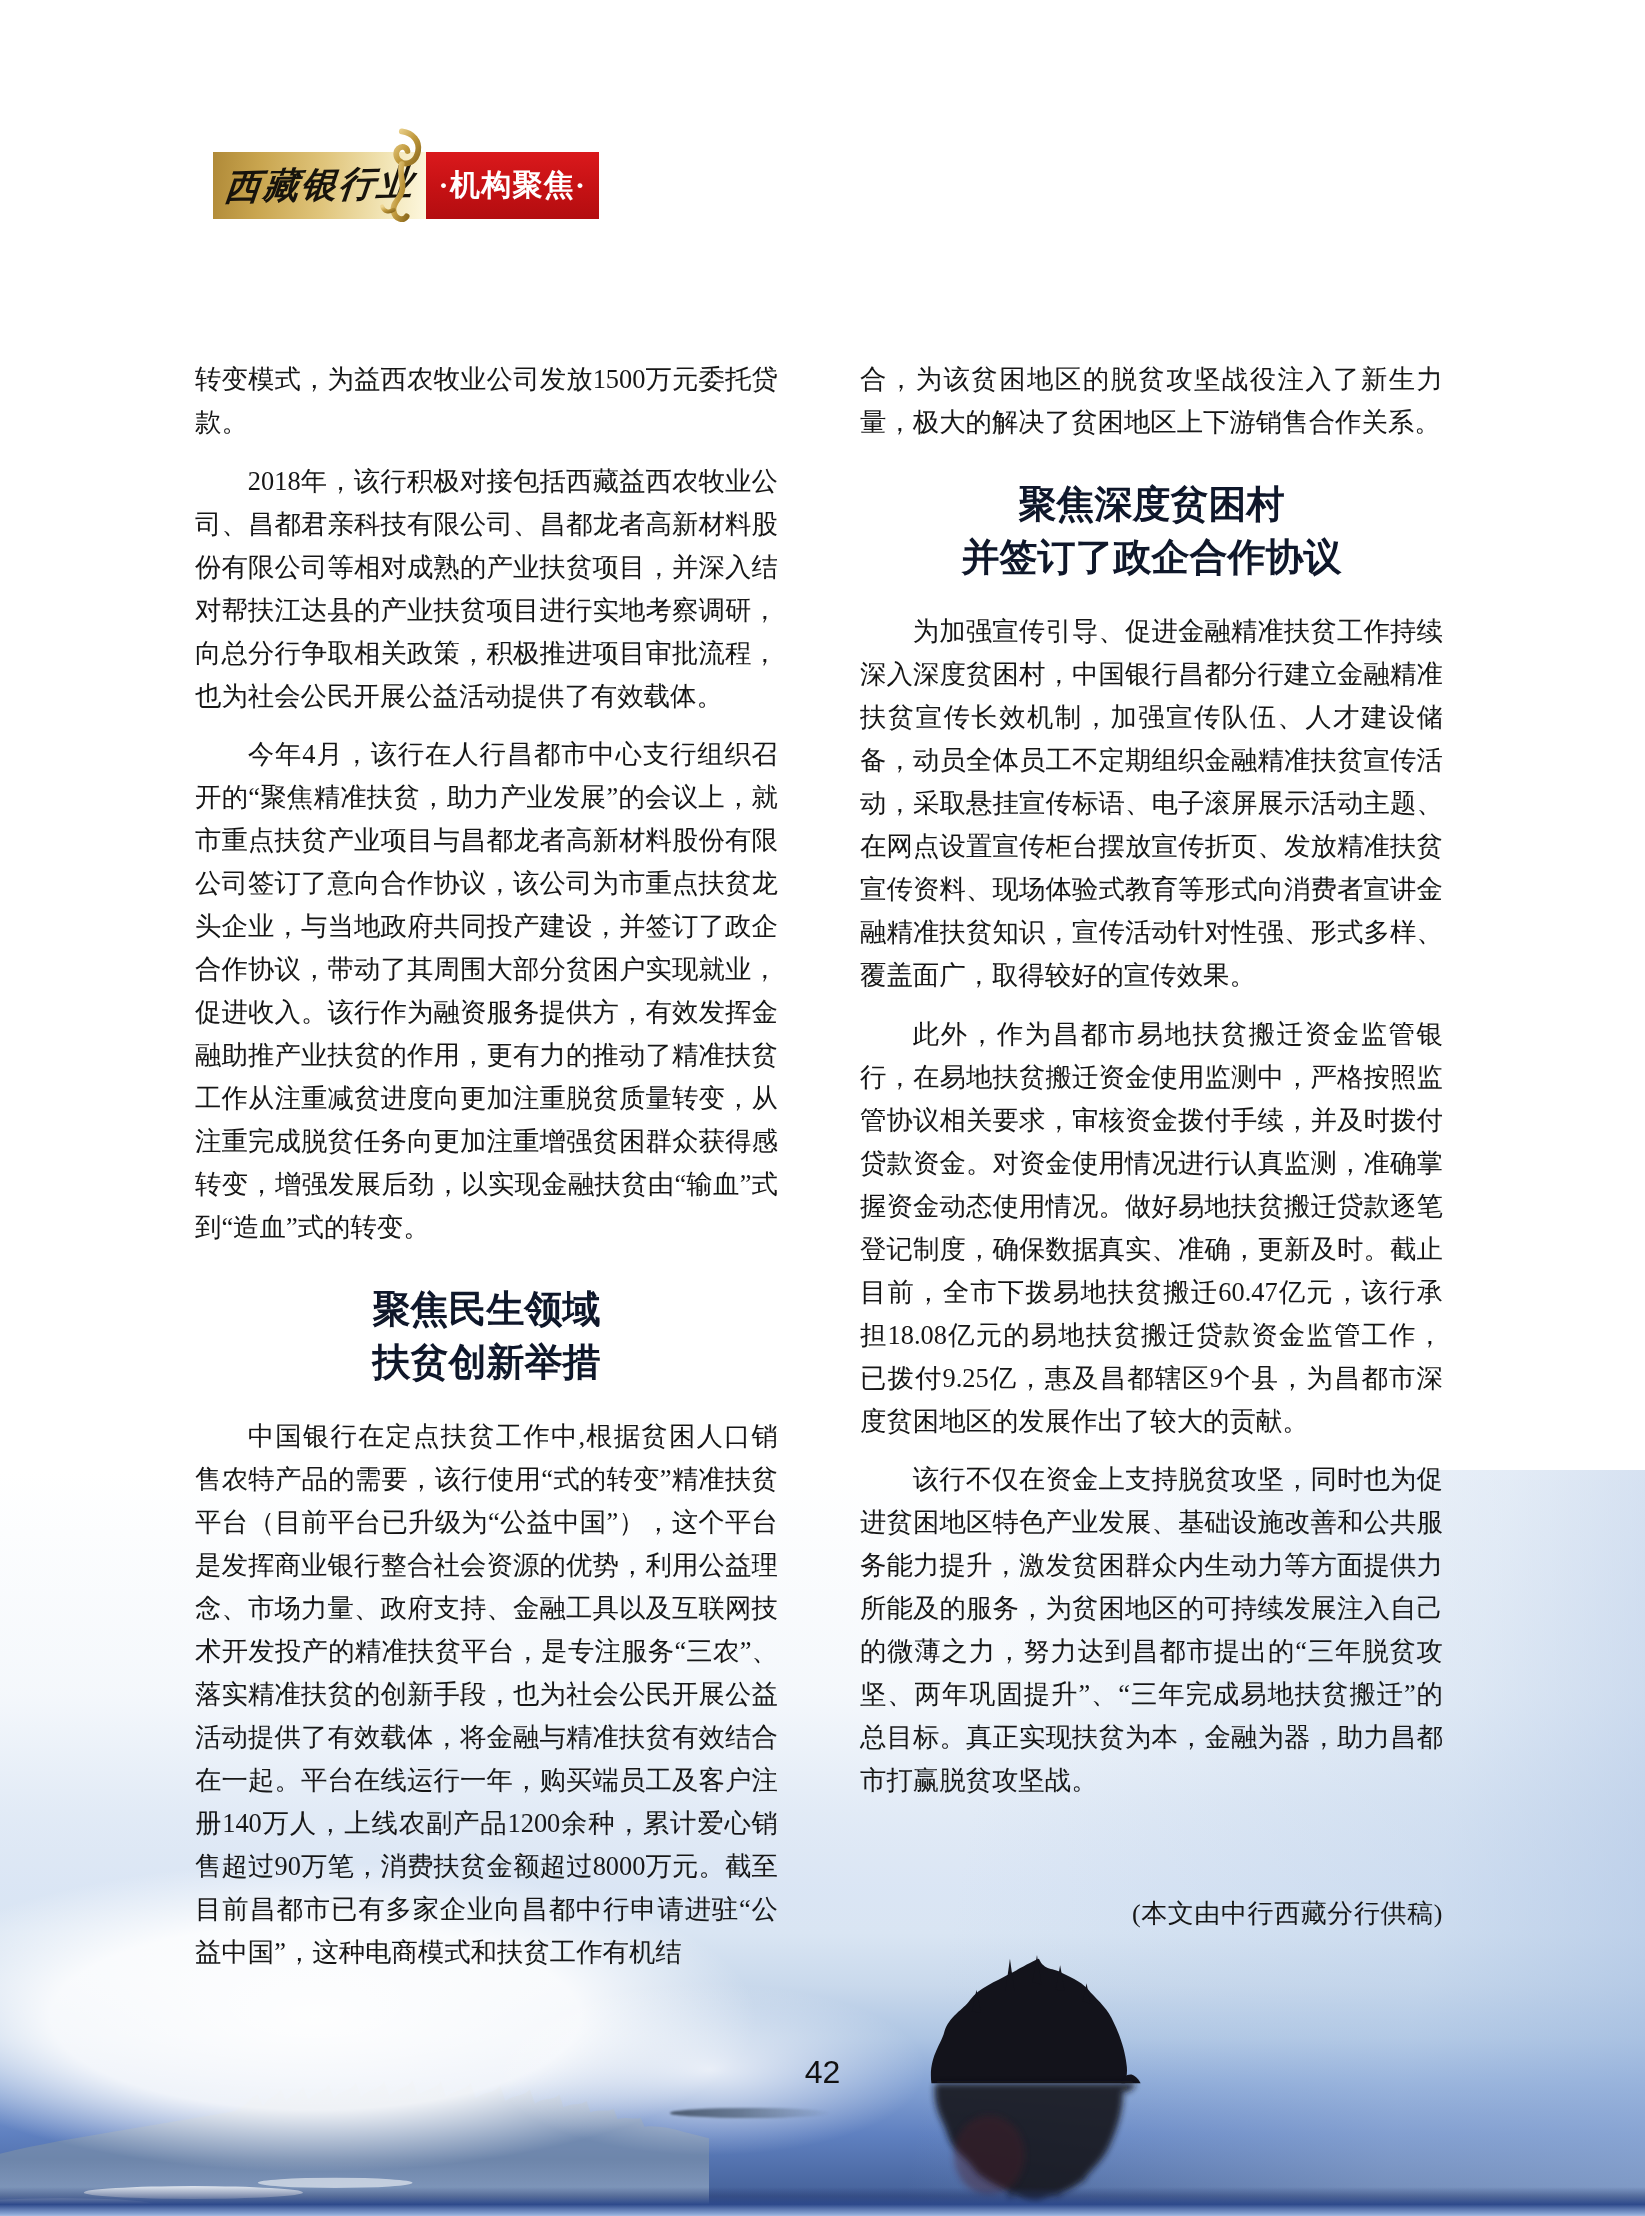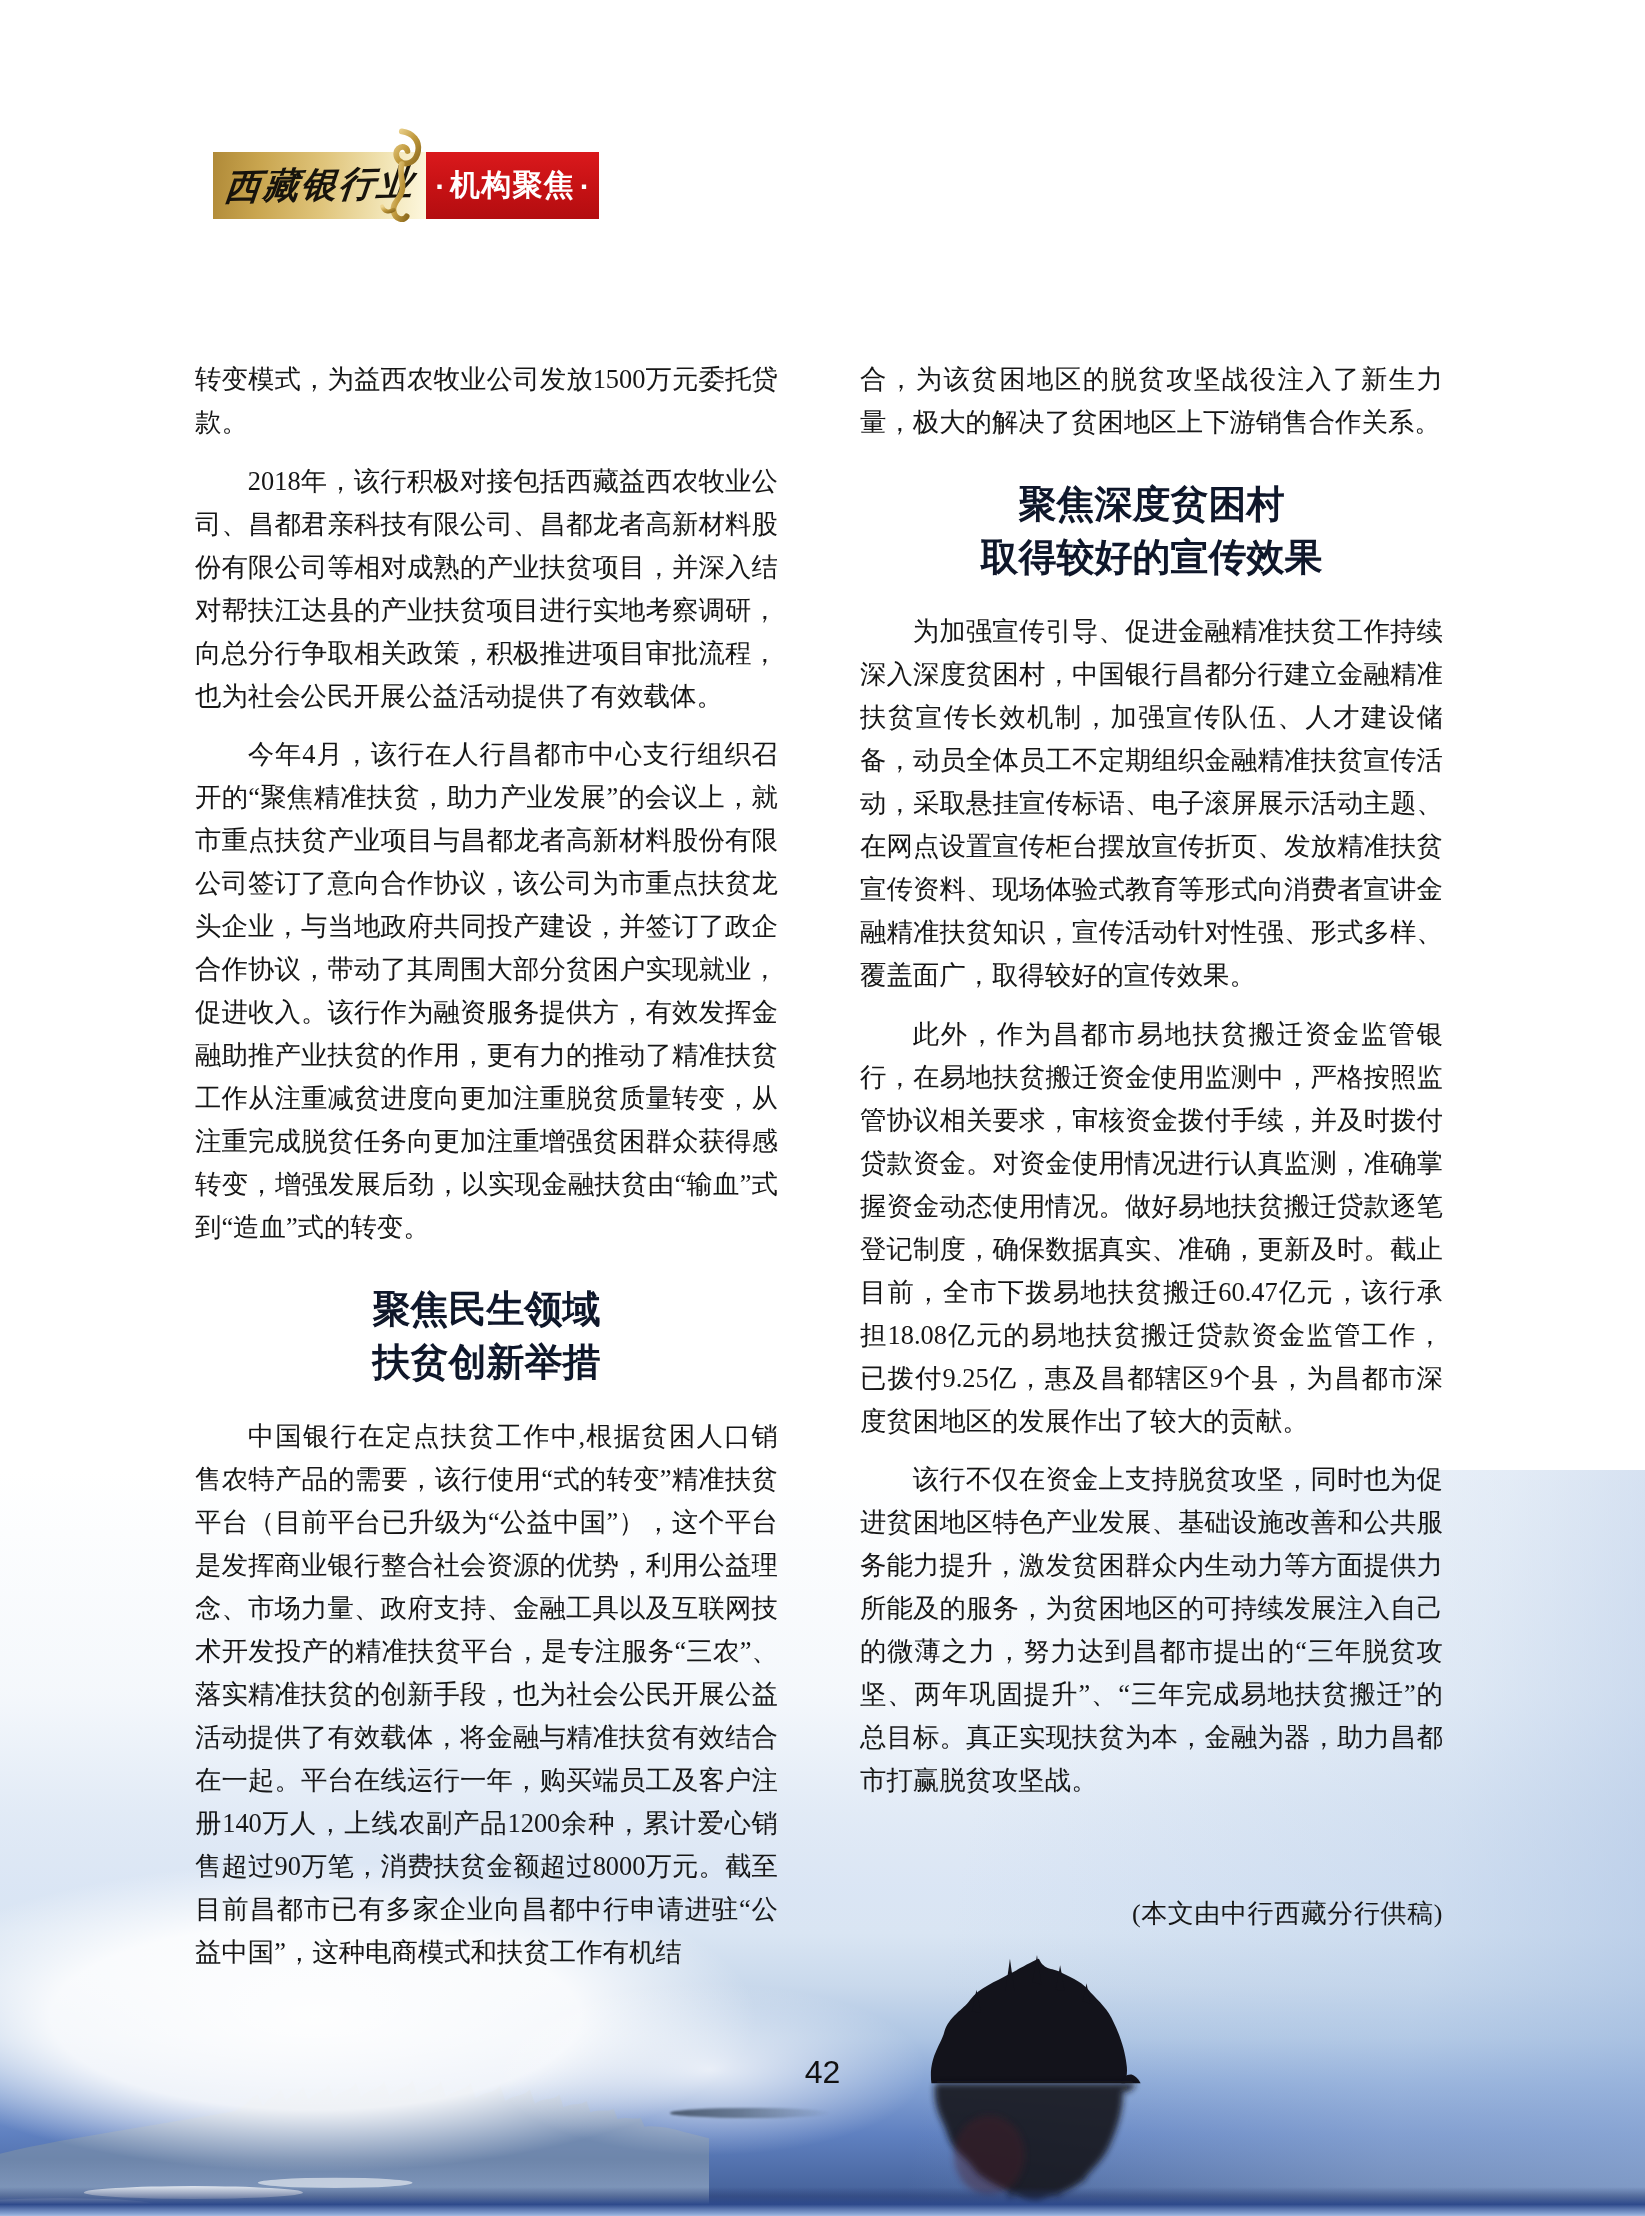--- a/index.html
+++ b/index.html
@@ -20,21 +20,21 @@
     font-family:"DejaVu Serif", serif; font-style:italic; font-weight:bold;
     font-size:36px; color:#17130c; transform:skewX(-7deg) rotate(-1.5deg);
     letter-spacing:1.9px; white-space:nowrap;
   }
   .banner-red {
     position:absolute; left:213px; top:0; width:173px; height:67px;
     background:linear-gradient(180deg,#da191c 0%,#c51114 55%,#b30d10 100%);
     display:flex; align-items:center; justify-content:center;
   }
   .banner-red span {
-    font-family:Liberation Mono, monospace; font-weight:bold; font-size:30px;
+    font-family:Liberation Serif, serif; font-weight:bold; font-size:30px;
     color:#ffffff; letter-spacing:1.3px; white-space:nowrap;
   }
   .ornament { position:absolute; left:161px; top:-28px; width:49px; height:103px; z-index:2; }
 
   
   .column {
     position:absolute; width:583px; font-size:26.4px; line-height:43px; color:#161616;
     text-align:justify; text-justify:inter-ideograph; z-index:5;
   }
   .col-left  { left:195px;  top:358px; }
@@ -180,21 +180,21 @@
     <div>聚焦民生领域</div>
     <div>扶贫创新举措</div>
   </div>
   <p class="para indent">中国银行在定点扶贫工作中,根据贫困人口销售农特产品的需要，该行使用“式的转变”精准扶贫平台（目前平台已升级为“公益中国”），这个平台是发挥商业银行整合社会资源的优势，利用公益理念、市场力量、政府支持、金融工具以及互联网技术开发投产的精准扶贫平台，是专注服务“三农”、落实精准扶贫的创新手段，也为社会公民开展公益活动提供了有效载体，将金融与精准扶贫有效结合在一起。平台在线运行一年，购买端员工及客户注册140万人，上线农副产品1200余种，累计爱心销售超过90万笔，消费扶贫金额超过8000万元。截至目前昌都市已有多家企业向昌都中行申请进驻“公益中国”，这种电商模式和扶贫工作有机结</p>
 </div>
 
 <div class="column col-right">
   <p class="para">合，为该贫困地区的脱贫攻坚战役注入了新生力量，极大的解决了贫困地区上下游销售合作关系。</p>
   <div class="subhead">
     <div>聚焦深度贫困村</div>
-    <div>取得较好的宣传效果</div>
+    <div>并签订了政企合作协议</div>
   </div>
   <p class="para indent">为加强宣传引导、促进金融精准扶贫工作持续深入深度贫困村，中国银行昌都分行建立金融精准扶贫宣传长效机制，加强宣传队伍、人才建设储备，动员全体员工不定期组织金融精准扶贫宣传活动，采取悬挂宣传标语、电子滚屏展示活动主题、在网点设置宣传柜台摆放宣传折页、发放精准扶贫宣传资料、现场体验式教育等形式向消费者宣讲金融精准扶贫知识，宣传活动针对性强、形式多样、覆盖面广，取得较好的宣传效果。</p>
   <p class="para indent">此外，作为昌都市易地扶贫搬迁资金监管银行，在易地扶贫搬迁资金使用监测中，严格按照监管协议相关要求，审核资金拨付手续，并及时拨付贷款资金。对资金使用情况进行认真监测，准确掌握资金动态使用情况。做好易地扶贫搬迁贷款逐笔登记制度，确保数据真实、准确，更新及时。截止目前，全市下拨易地扶贫搬迁60.47亿元，该行承担18.08亿元的易地扶贫搬迁贷款资金监管工作，已拨付9.25亿，惠及昌都辖区9个县，为昌都市深度贫困地区的发展作出了较大的贡献。</p>
   <p class="para indent">该行不仅在资金上支持脱贫攻坚，同时也为促进贫困地区特色产业发展、基础设施改善和公共服务能力提升，激发贫困群众内生动力等方面提供力所能及的服务，为贫困地区的可持续发展注入自己的微薄之力，努力达到昌都市提出的“三年脱贫攻坚、两年巩固提升”、“三年完成易地扶贫搬迁”的总目标。真正实现扶贫为本，金融为器，助力昌都市打赢脱贫攻坚战。</p>
   <div class="attribution">(本文由中行西藏分行供稿)</div>
 </div>
 
 <div class="page-number">42</div>
 
 

